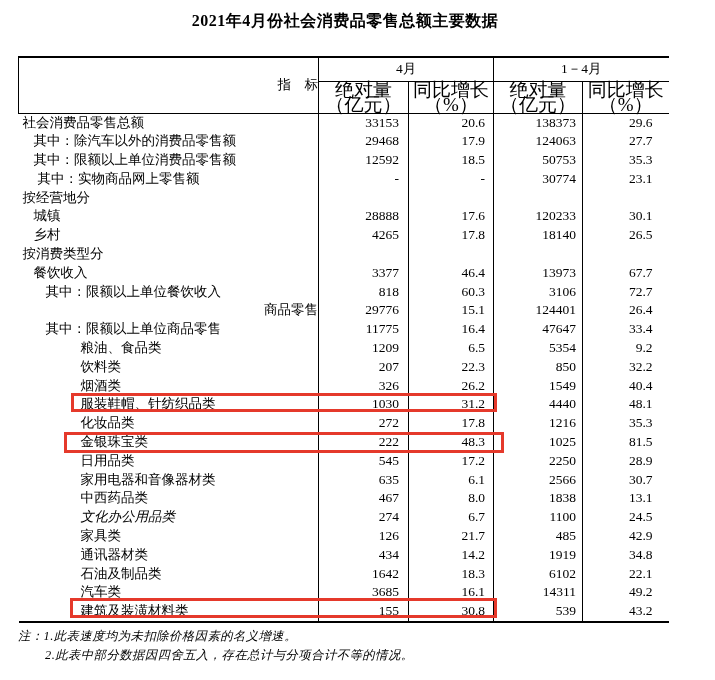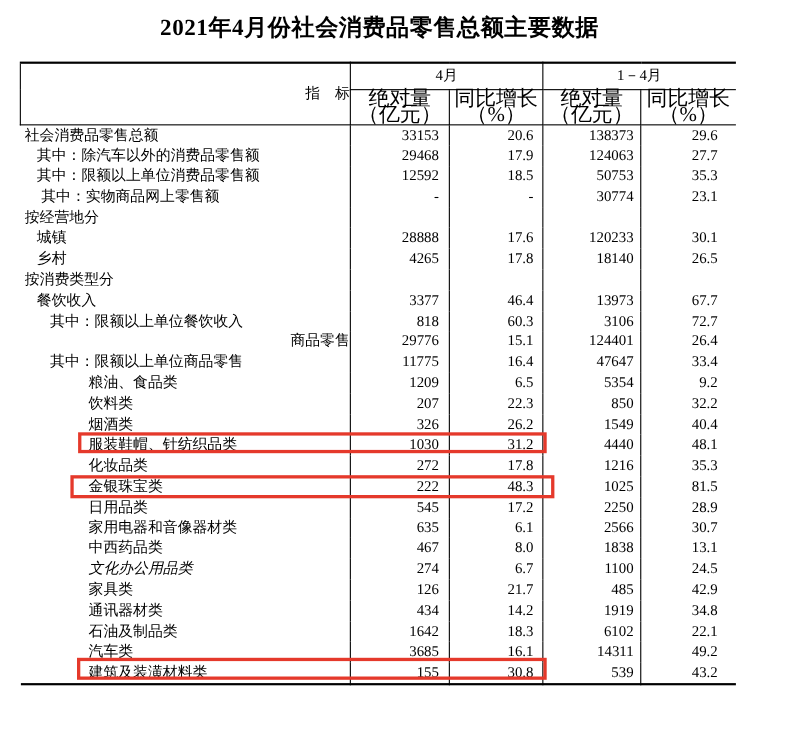--- a/index.html
+++ b/index.html
@@ -1,21 +1,21 @@
 <!DOCTYPE html>
 <html><head>
 <meta charset="utf-8">
 <style>
   * { margin:0; padding:0; box-sizing:border-box; }
   html,body { width:715px; height:680px; background:#ffffff; color:#000;
     font-family:"Liberation Serif","DejaVu Serif",serif; }
   body { position:relative; overflow:hidden; }
 
   .title { position:absolute; top:11px; left:0; width:690px; text-align:center;
-    font-size:21px; font-weight:bold; letter-spacing:0.5px; }
+    font-size:16px; font-weight:bold; letter-spacing:0.5px; }
 
   #table-wrap { position:absolute; left:18px; top:56px; width:650px; }
 
   table { width:650px; border-collapse:collapse; table-layout:fixed;
     border-top:2.5px solid #000; border-bottom:2.5px solid #000; }
   th { font-weight:normal; font-size:13.5px; vertical-align:middle; }
   thead tr.h1 th { height:24px; }
   thead tr.h2 th { height:32px; }
   .bl { border-left:1px solid #000;text-align:right; }
   .br { border-right:1px solid #000; }
@@ -267,13 +267,15 @@
           <td class="num c4">43.2</td>
         </tr>
       </tbody>
   </table>
 <div class="hl-box" style="border: 3px solid rgb(229, 57, 43); left: 53px; top: 337px; width: 426px; height: 19px;"></div>
     <div class="hl-box" style="border: 3px solid rgb(229, 57, 43); left: 46px; top: 376px; width: 440px; height: 21px;"></div>
     <div class="hl-box" style="border: 3px solid rgb(229, 57, 43); left: 52px; top: 542px; width: 427px; height: 20px;"></div>
   </div>
 
 <div class="notes">
+  <div><span>注：</span><span>1.此表速度均为未扣除价格因素的名义增速。</span></div>
+  <div class="note-line2">2.此表中部分数据因四舍五入，存在总计与分项合计不等的情况。</div>
 </div>
 
 </body></html>

